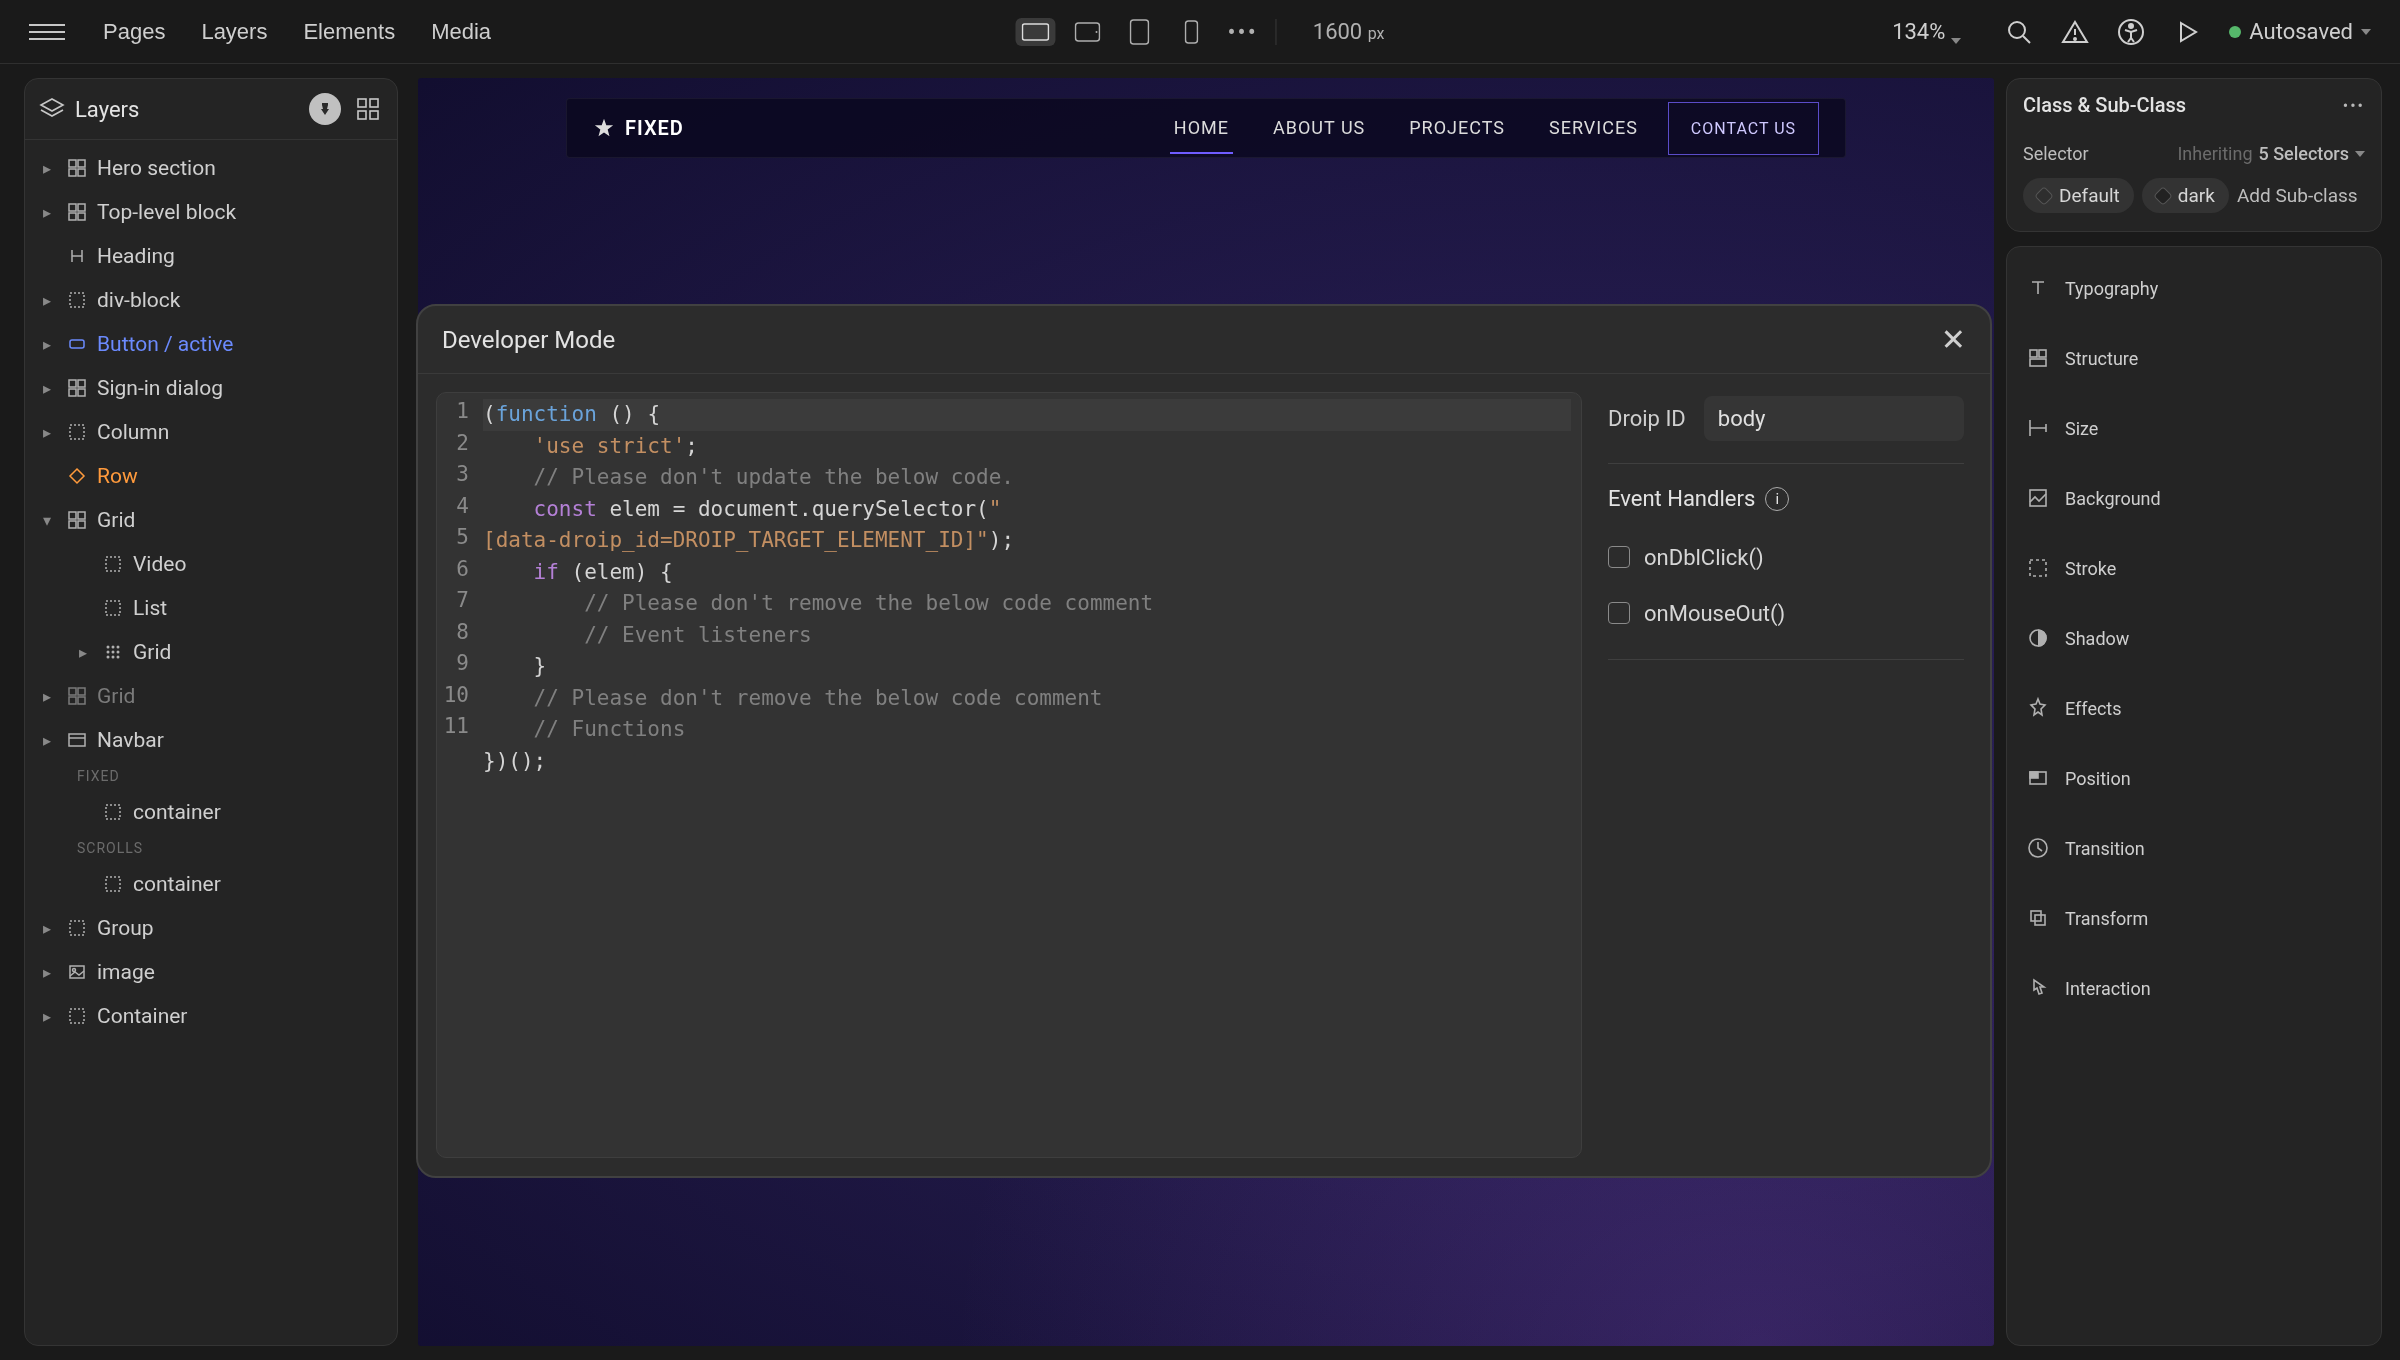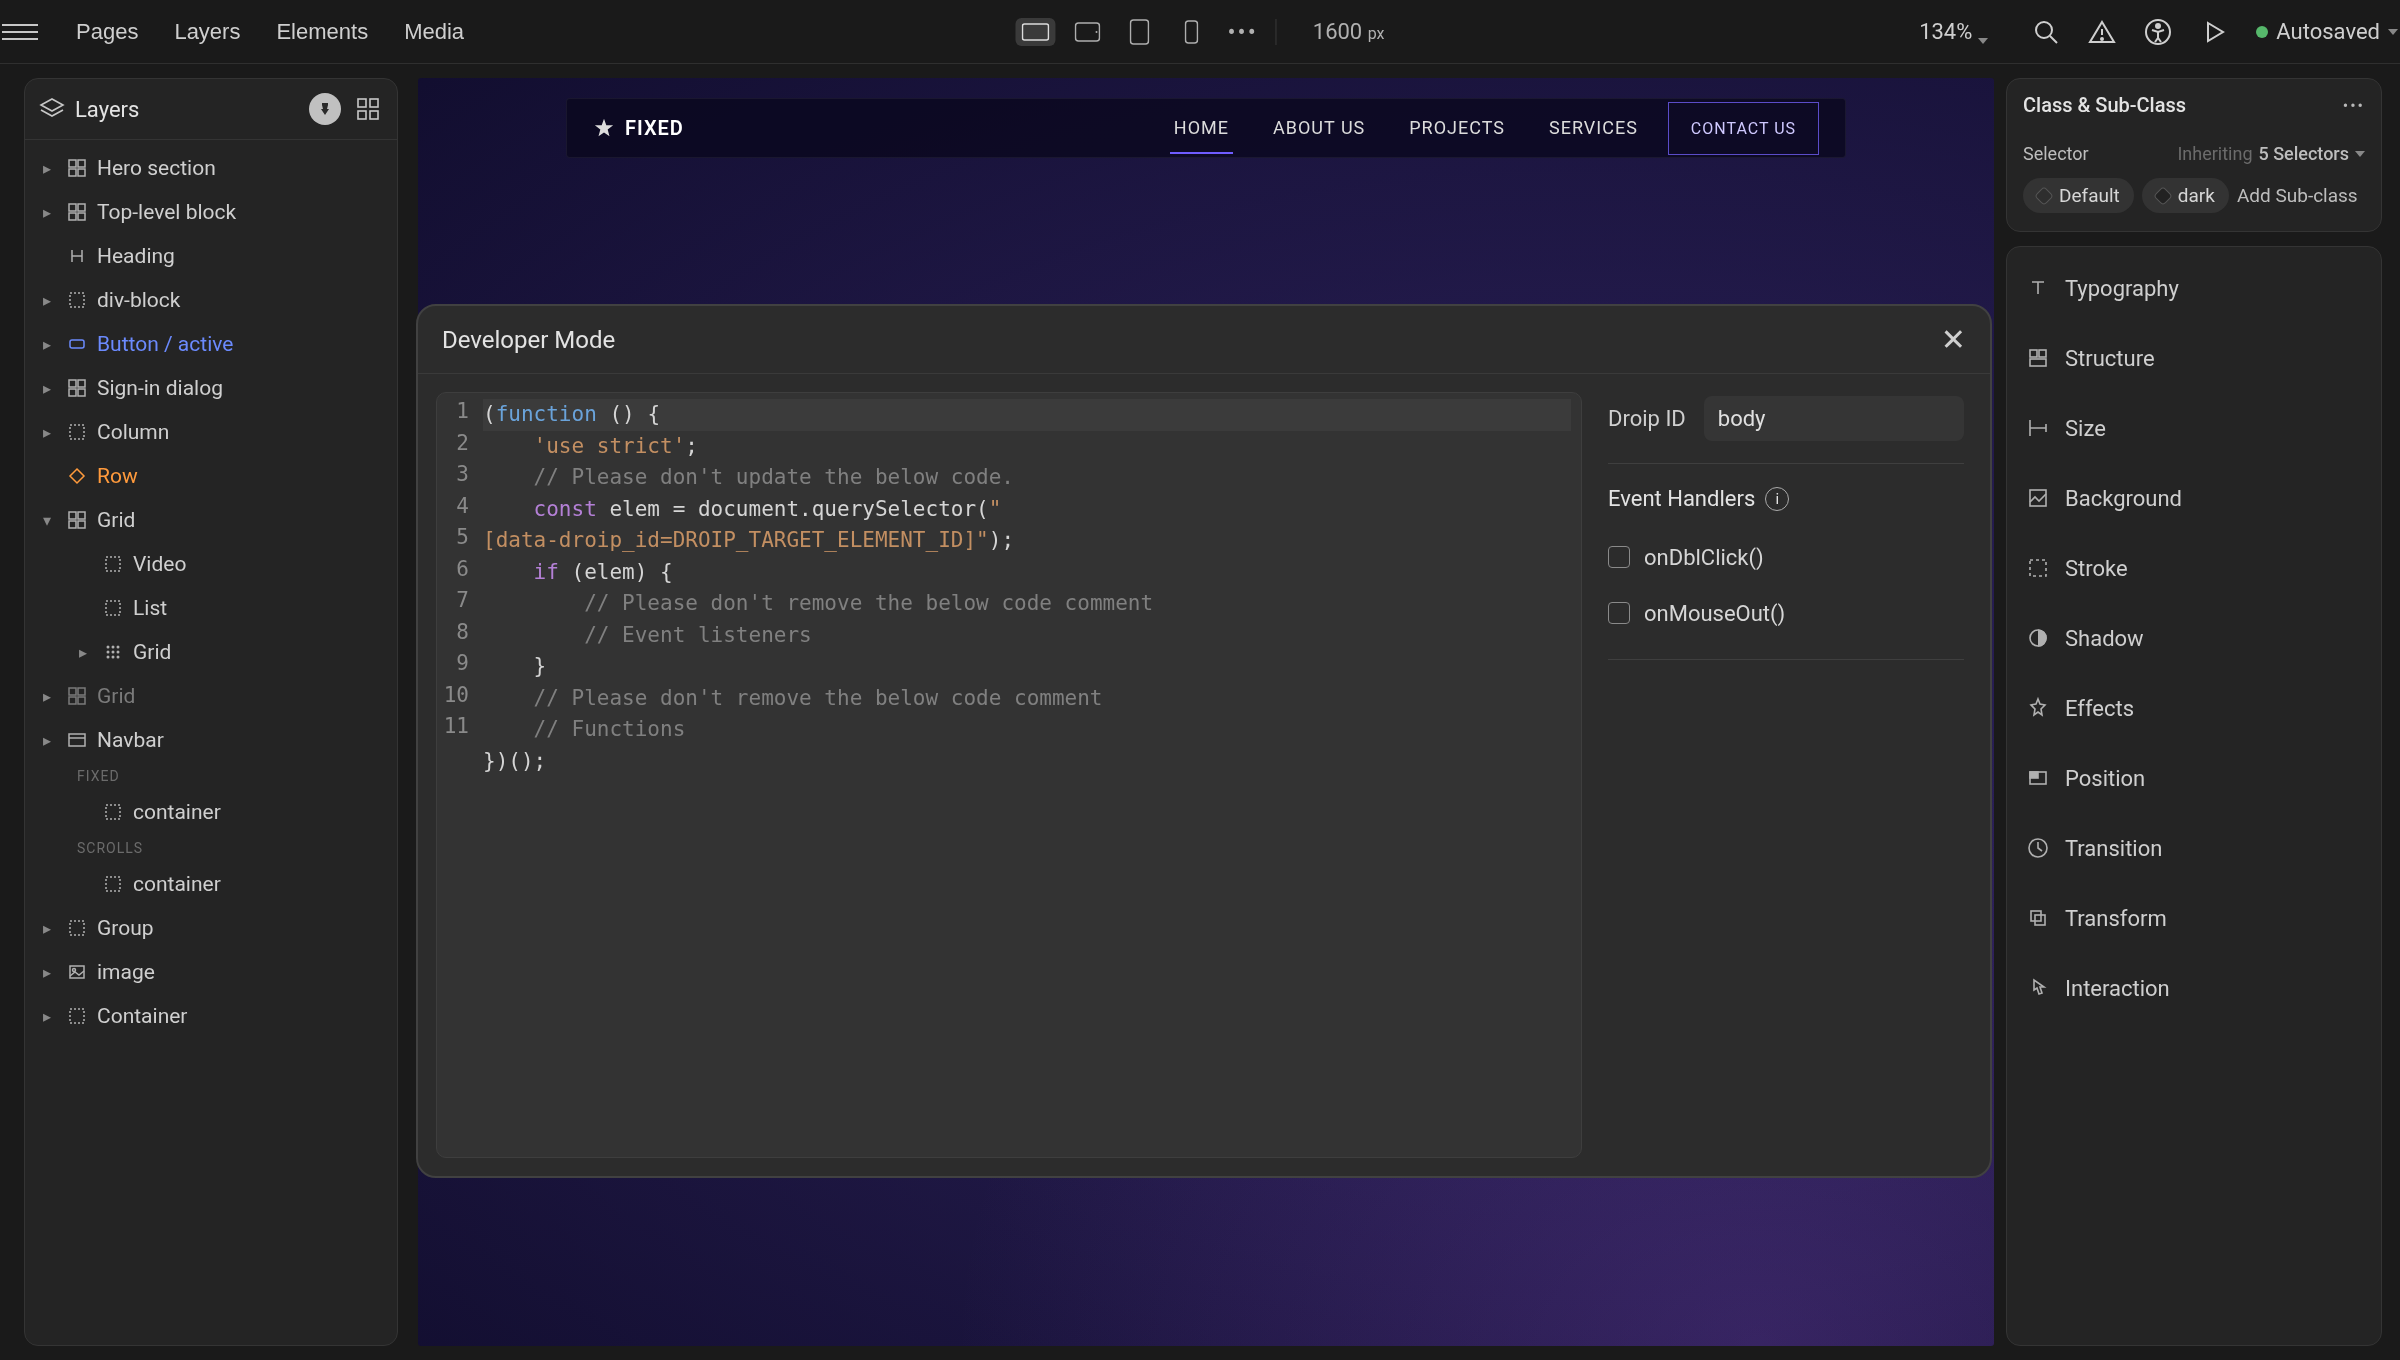--- a/index.html
+++ b/index.html
@@ -15,21 +15,21 @@
   --orange: #ff9a3c;
   --green: #56b86b;
   --sep: #3a3a3a;
   --canvas-grad1: #16113c;
   --canvas-grad2: #1c1541;
 }
 * { box-sizing: border-box; }
 html, body { margin:0; padding:0; width:2400px; height:1360px; background:var(--bg0); font-family:-apple-system,BlinkMacSystemFont,"Segoe UI",Roboto,sans-serif; color:var(--text); overflow:hidden; }
 
 
-.topbar { height:64px; display:flex; align-items:center; padding:0 2px; border-bottom:1px solid #2f2f2f; }
+.topbar { height:64px; display:flex; align-items:center; padding:0 29px; border-bottom:1px solid #2f2f2f; }
 .topbar .hamburger { width:36px; height:36px; display:flex; flex-direction:column; justify-content:center; gap:5px; margin-right:24px; }
 .topbar .hamburger span { height:2px; background:#c7c7c7; }
 .topbar .tabs { display:flex; gap:8px; }
 .topbar .tab-btn { padding:8px 14px; background:none; border:none; color:#cfcfcf; font-size:22px; }
 .topbar .center { position:absolute; left:50%; transform:translateX(-50%); display:flex; align-items:center; gap:12px; }
 .topbar .device { width:40px; height:28px; display:flex; align-items:center; justify-content:center; }
 .topbar .device svg { display:block; }
 .topbar .more-dots { font-size:24px; letter-spacing:2px; color:#b0b0b0; margin-left:4px; }
 .topbar .vp { color:#b0b0b0; font-size:22px; margin-left:18px; }
 .topbar .vp .unit { font-size:16px; }
@@ -78,21 +78,21 @@
 .class-body { padding:12px 16px 18px 16px; }
 .sel-row { display:flex; justify-content:space-between; font-size:18px; color:#bdbdbd; margin-bottom:14px;}
 .sel-row .inherit { color:var(--text-dimmer); display:flex; gap:6px; align-items:center;}
 .sel-row .inherit b { color:#bdbdbd; font-weight:500;}
 .pill-row { display:flex; gap:8px; align-items:center; flex-wrap:wrap;}
 .pill { display:flex; align-items:center; gap:8px; background:#333; border-radius:18px; padding:6px 14px; font-size:19px; color:#d6d6d6;}
 .pill .swatch { width:14px;height:14px;border-radius:4px;transform:rotate(45deg);border:1px solid #555;}
 .addsub { font-size:19px; color:#bdbdbd; }
 
 .proplist { padding:6px 0 12px 0; }
-.prop-item { display:flex; align-items:center; gap:14px; height:70px; padding:0 18px; font-size:22px; color:#cfcfcf; }
+.prop-item { display:flex; align-items:center; gap:14px; height:70px; padding:0 18px; font-size:18px; color:#cfcfcf; }
 .prop-item .picon { width:26px; height:26px; display:flex; align-items:center; justify-content:center;}
 
 
 .modal { position:absolute; left:416px; top:304px; width:1576px; height:874px; background:#2c2c2c; border:2px solid #414141; border-radius:20px; display:flex; flex-direction:column; overflow:hidden; }
 .modal-head { height:68px; display:flex; align-items:center; padding:0 24px; border-bottom:1px solid #3a3a3a; font-size:24px;}
 .modal-head .close { margin-left:auto; font-size:30px; color:#cfcfcf; }
 .modal-body { flex:1; display:flex; }
 .editor-wrap { width:1164px; padding:18px 0 18px 18px; }
 .editor { position:relative; background:#333333; border:1px solid #3e3e3e; border-radius:10px; height:100%; display:flex; overflow:hidden; }
 .gutter { width:40px; padding-top:6px; text-align:right; font-family:ui-monospace,Menlo,Consolas,monospace; font-size:21px; color:#8a8a8a; }

